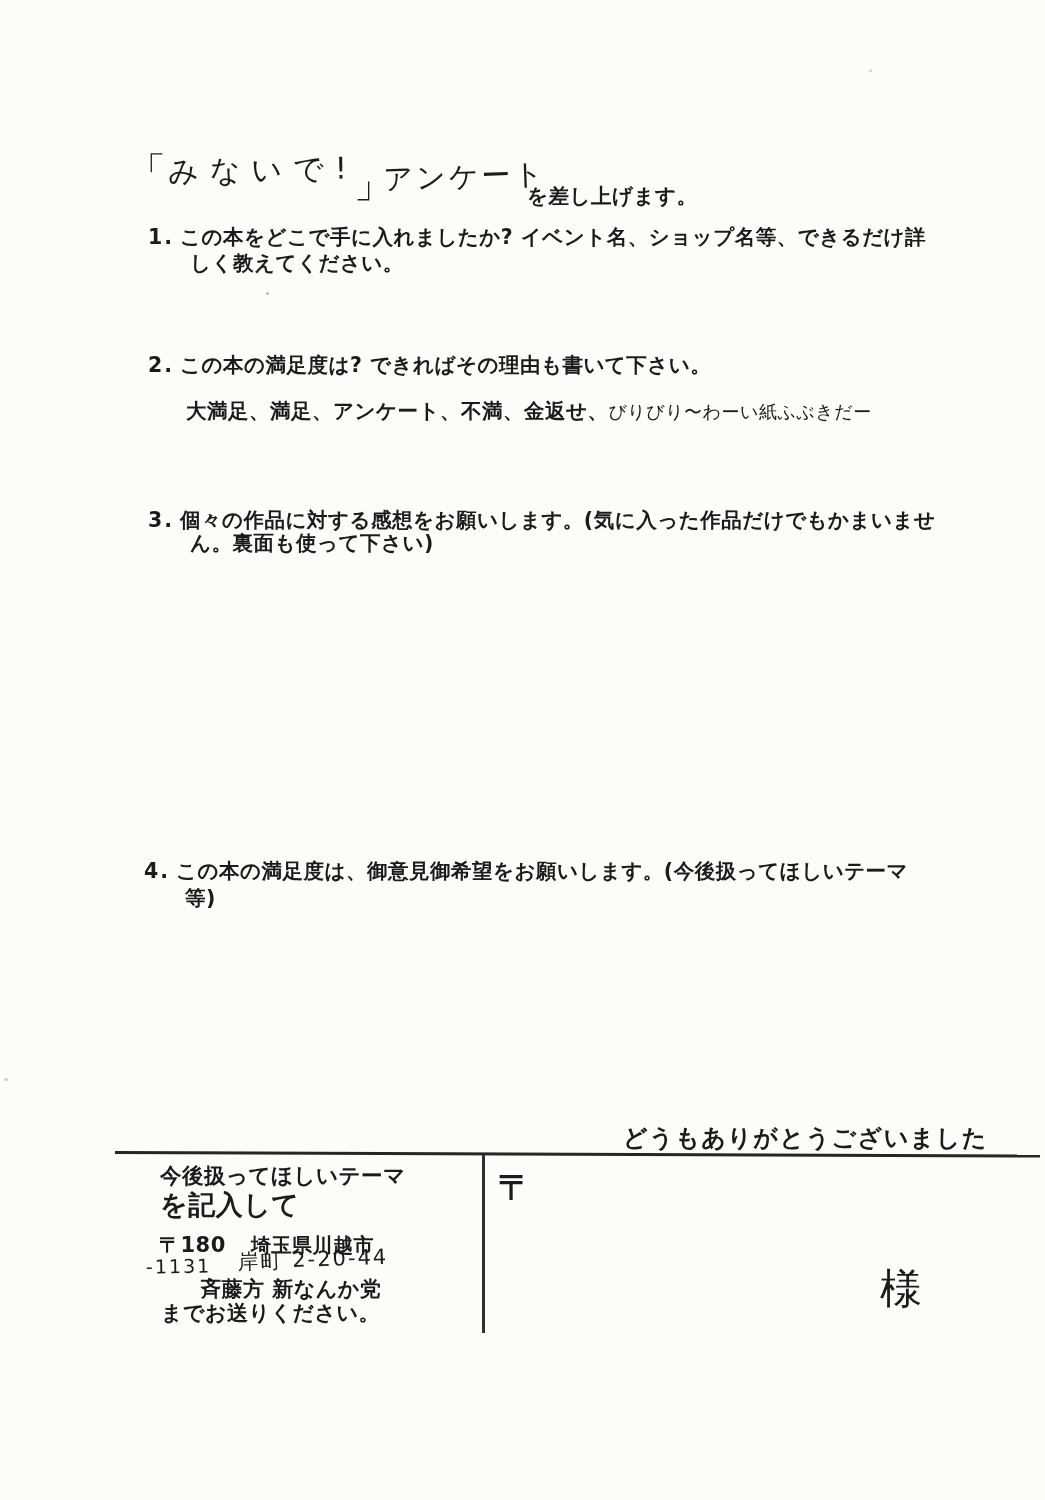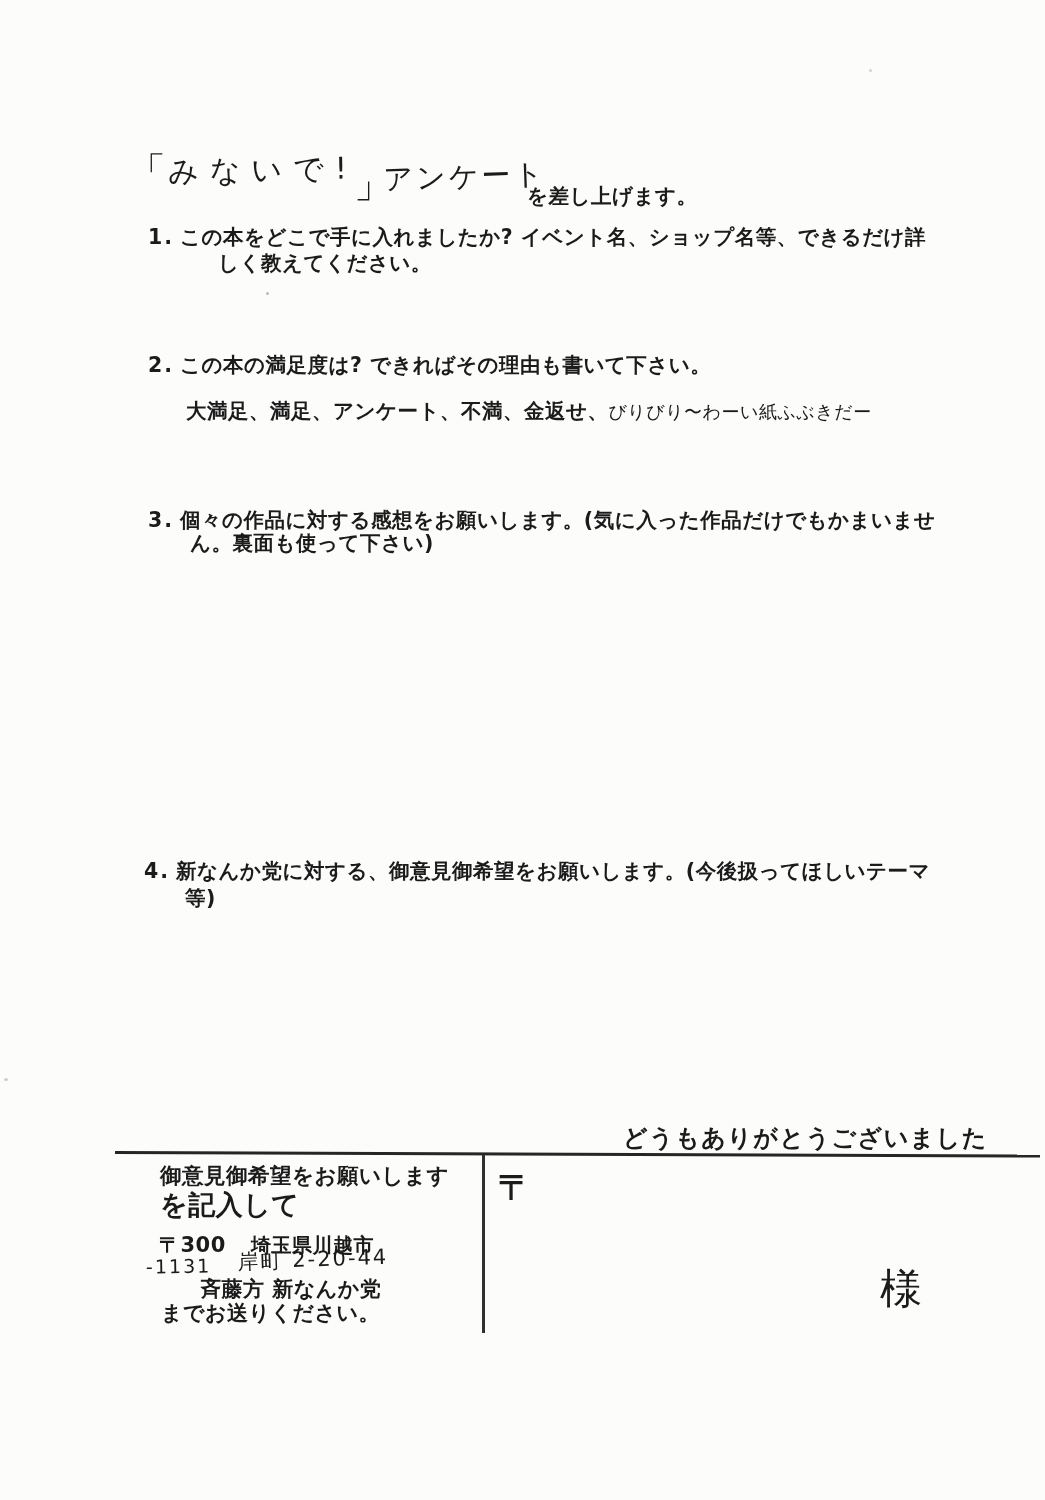--- a/index.html
+++ b/index.html
@@ -40,50 +40,50 @@
   <span class="abs bracket hand" style="left:128px;top:152px;">「</span>
   <span class="abs hand title-hand" style="left:168px;top:155px;">みないで!</span>
   <span class="abs bracket hand" style="left:354px;top:165px;">」</span>
   <span class="abs hand title-suffix" style="left:384px;top:165px;">アンケート</span>
 
   <div class="abs print note-line" style="left:527px;top:183px;">を差し上げます。</div>
 
   <div class="abs print body-text" style="left:148px;top:227px;">
     <span class="q-number">1.</span><span>この本をどこで手に入れましたか?  イベント名、ショップ名等、できるだけ詳</span>
   </div>
-  <div class="abs print body-text" style="left:190px;top:253px;margin-left:28px;">しく教えてください。</div>
+  <div class="abs print body-text" style="left:190px;top:253px;">しく教えてください。</div>
 
   <div class="abs print body-text" style="left:148px;top:355px;">
     <span class="q-number">2.</span><span>この本の満足度は?  できればその理由も書いて下さい。</span>
   </div>
   <div class="abs" style="left:186px;top:401px;">
     <span class="print body-text">大満足、満足、アンケート、不満、金返せ、</span><span class="hand opt-hand">びりびり〜わーい紙ふぶきだー</span>
   </div>
 
   <div class="abs print body-text" style="left:148px;top:510px;">
     <span class="q-number">3.</span><span>個々の作品に対する感想をお願いします。(気に入った作品だけでもかまいませ</span>
   </div>
   <div class="abs print body-text" style="left:190px;top:533px;">ん。裏面も使って下さい)</div>
 
   <div class="abs print body-text" style="left:144px;top:861px;">
-    <span class="q-number">4.</span><span>新なんか党に対する、御意見御希望をお願いします。(今後扱ってほしいテーマ</span>
+    <span class="q-number">4.</span><span>この本の満足度は、御意見御希望をお願いします。(今後扱ってほしいテーマ</span>
   </div>
   <div class="abs print body-text" style="left:185px;top:888px;">等)</div>
 
   <div class="abs print" style="left:623px;top:1126px;font-size:24px;letter-spacing:1.5px;">どうもありがとうございました</div>
 
   <div class="abs h-rule" style="left:115px;top:1151px;width:925px;"></div>
   <div class="abs v-rule" style="left:482px;top:1155px;height:178px;"></div>
 
   <div>
-    <div class="abs print" style="left:160px;top:1165px;font-size:21.5px;">御意見御希望をお願いします</div>
+    <div class="abs print" style="left:160px;top:1165px;font-size:21.5px;">今後扱ってほしいテーマ</div>
     <div class="abs print" style="left:160px;top:1191px;font-size:27px;">を記入して</div>
 
     <div class="abs" style="left:159px;top:1235px;">
-      <span class="print" style="font-size:21px;">〒300</span>
+      <span class="print" style="font-size:21px;">〒180</span>
       <span class="print" style="font-size:20px;margin-left:20px;font-family:Liberation Mono, monospace;">埼玉県川越市</span>
     </div>
     <div class="abs hand" style="left:146px;top:1257px;font-size:19px;letter-spacing:2px;transform:rotate(-1deg);">-1131</div>
     <div class="abs hand" style="left:238px;top:1252px;font-size:21px;letter-spacing:2px;transform:rotate(-2deg);transform-origin:left bottom;">岸町 2-20-44</div>
     <div class="abs print" style="left:200px;top:1279px;font-size:21px;">斉藤方 新なんか党</div>
     <div class="abs print" style="left:161px;top:1303px;font-size:21px;">までお送りください。</div>
   </div>
 
   <div>
     <span class="abs postal-mark" style="left:498px;top:1170px;">〒</span>

